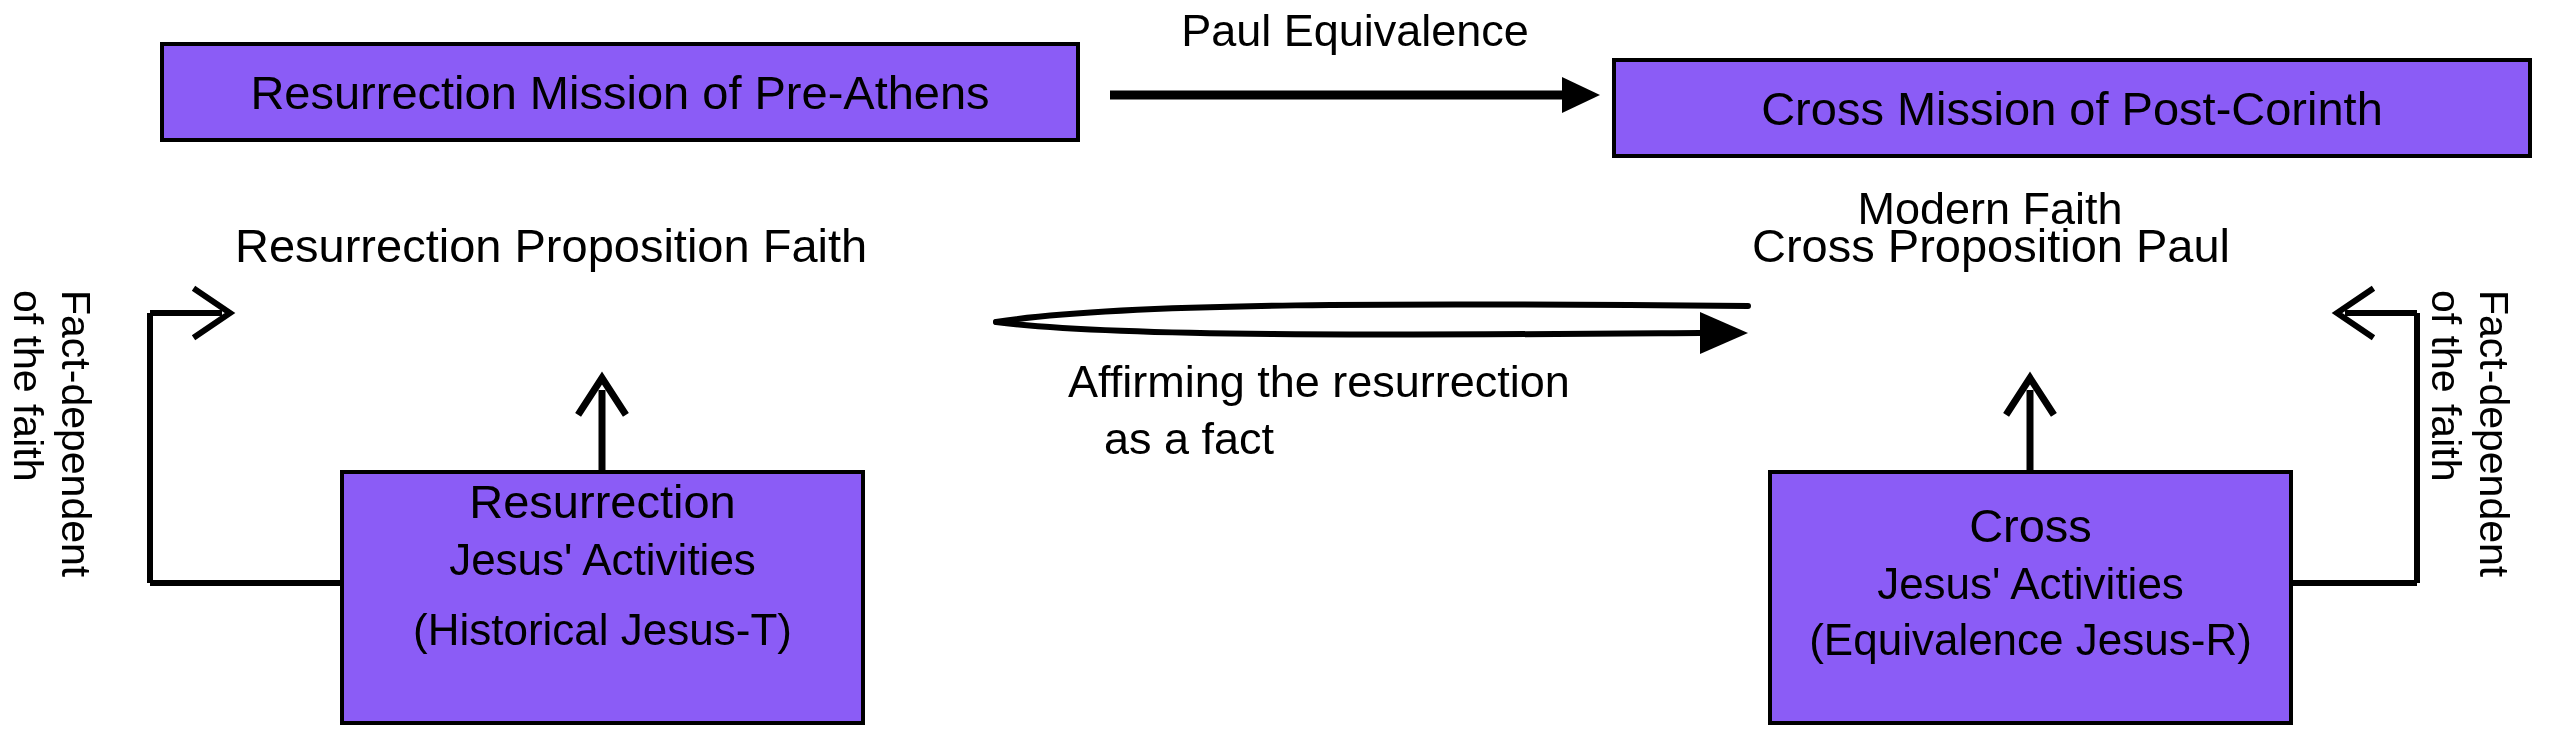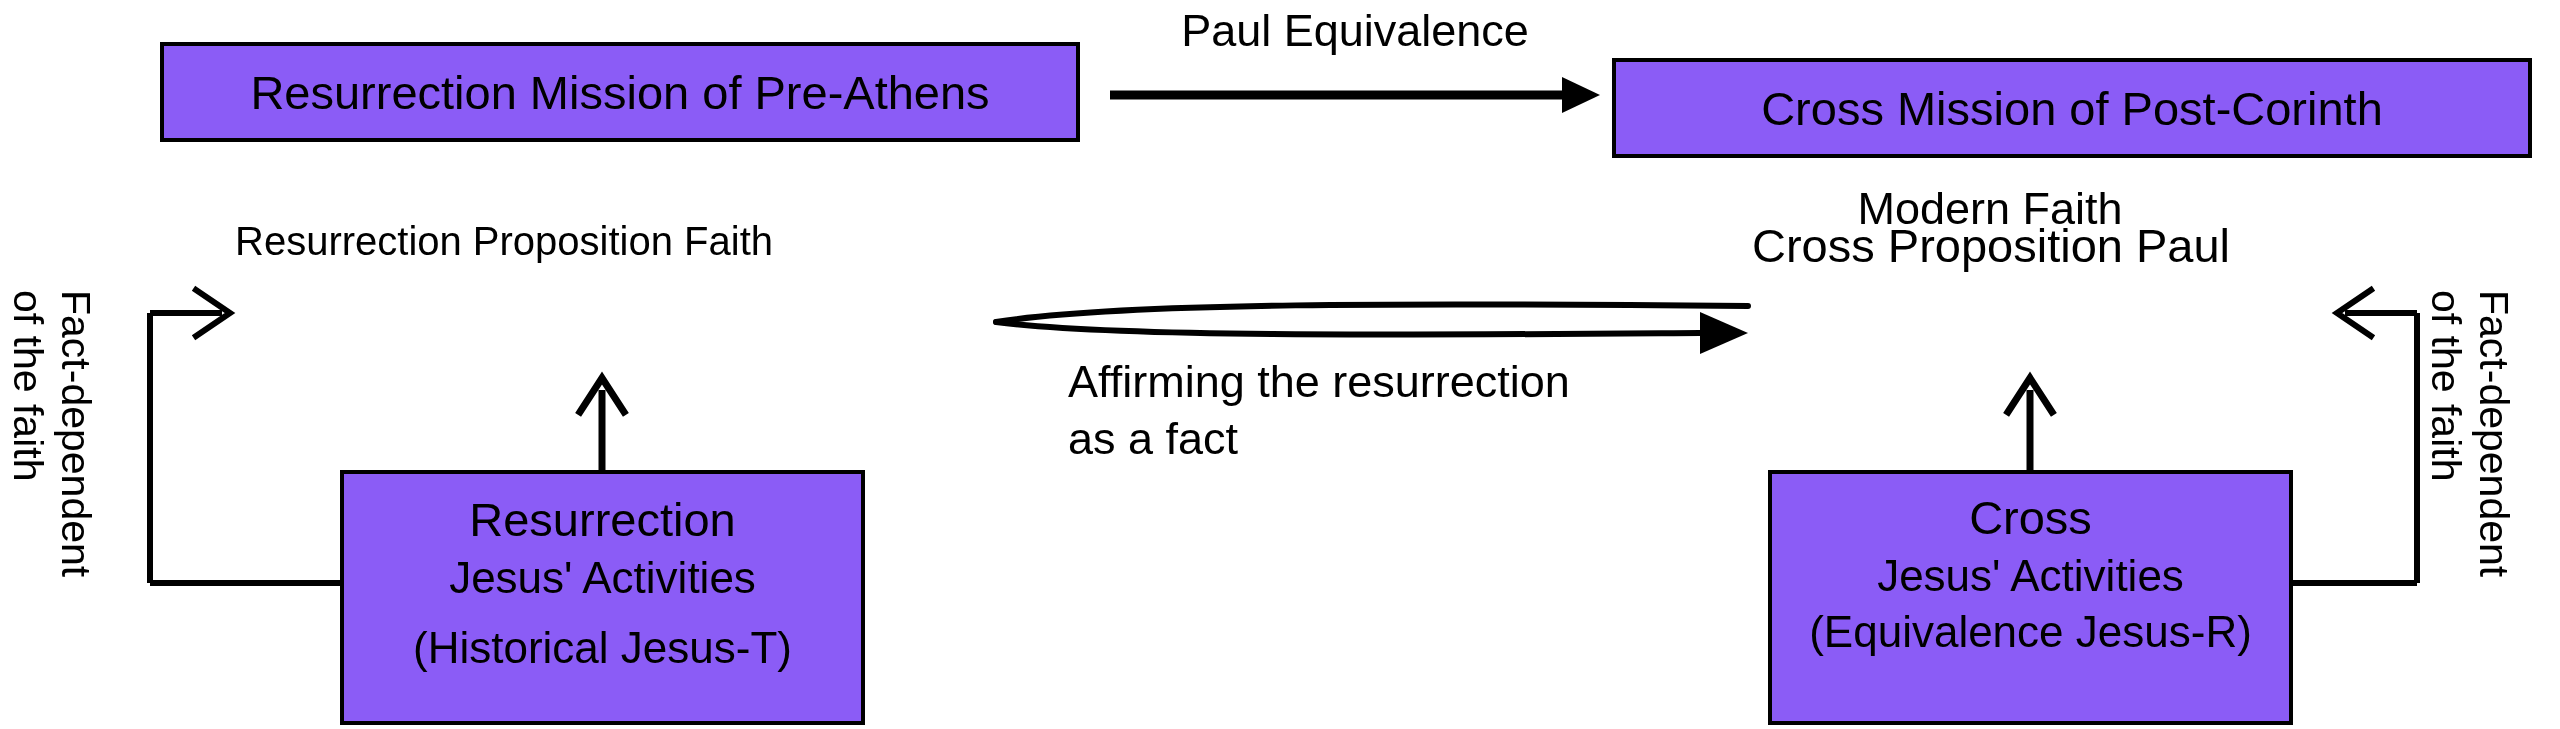--- a/index.html
+++ b/index.html
@@ -62,43 +62,43 @@
     <span class="boxline" style="font-size:47px;">Resurrection Mission of Pre-Athens</span>
   </div>
 
   <div class="txt center" style="left:1110px; top:4px; width:490px; font-size:45px;">Paul Equivalence</div>
 
   <div class="box" style="left:1612px; top:42px; width:920px; height:100px;margin-top:16px;">
     <span class="boxline" style="font-size:47px;">Cross Mission of Post-Corinth</span>
   </div>
 
 
-  <div class="txt" style="left:235px; top:218px; font-size:40px;">Resurrection Proposition Faith</div>
+  <div class="txt" style="left:235px; top:218px; font-size:47px;">Resurrection Proposition Faith</div>
 
   <div class="txt center" style="left:1700px; top:182px; width:580px; font-size:45px;">Modern Faith</div>
 
   <div class="txt" style="left:1752px; top:218px; font-size:47px;">Cross Proposition Paul</div>
 
   <div class="txt" style="left:1068px; top:355px; font-size:45px;">Affirming the resurrection</div>
 
-  <div class="txt" style="left:1068px; top:412px; font-size:45px;">as a fact</div>
+  <div class="txt" style="left:1104px; top:412px; font-size:45px;">as a fact</div>
 
   <div class="vtext" style="left:96px; top:290px; transform:rotate(90deg); font-size:41px;">Fact-dependent</div>
   <div class="vtext" style="left:48px; top:290px; transform:rotate(90deg); font-size:41px;">of the faith</div>
 
   <div class="vtext" style="left:2514px; top:290px; transform:rotate(90deg); font-size:41px;">Fact-dependent</div>
   <div class="vtext" style="left:2466px; top:290px; transform:rotate(90deg); font-size:41px;">of the faith</div>
 
-  <div class="box" style="left:340px; top:470px; width:525px; height:255px; justify-content:flex-start; padding-top:18px;">
+  <div class="box" style="left:340px; top:470px; width:525px; height:255px; justify-content:flex-start; ">
     <span class="boxline" style="font-size:47px;">Resurrection</span>
     <span class="boxline" style="font-size:44px; margin-top:6px;">Jesus' Activities</span>
     <span class="boxline" style="font-size:44px; margin-top:20px;">(Historical Jesus-T)</span>
   </div>
 
-  <div class="box" style="left:1768px; top:470px; width:525px; height:255px; justify-content:flex-start; padding-top:16px;">
+  <div class="box" style="left:1768px; top:470px; width:525px; height:255px; justify-content:flex-start; padding-top:24px;">
     <span class="boxline" style="font-size:47px;">Cross</span>
     <span class="boxline" style="font-size:44px; margin-top:6px;">Jesus' Activities</span>
     <span class="boxline" style="font-size:44px; margin-top:6px;">(Equivalence Jesus-R)</span>
   </div>
 
   <svg class="overlay" viewBox="0 0 2560 729">
     <defs>
       <marker id="solidArrow" markerWidth="12" markerHeight="10" refX="11" refY="5" orient="auto" markerUnits="strokeWidth">
         <path d="M0,0 L12,5 L0,10 z" fill="#000000"></path>
       </marker>

